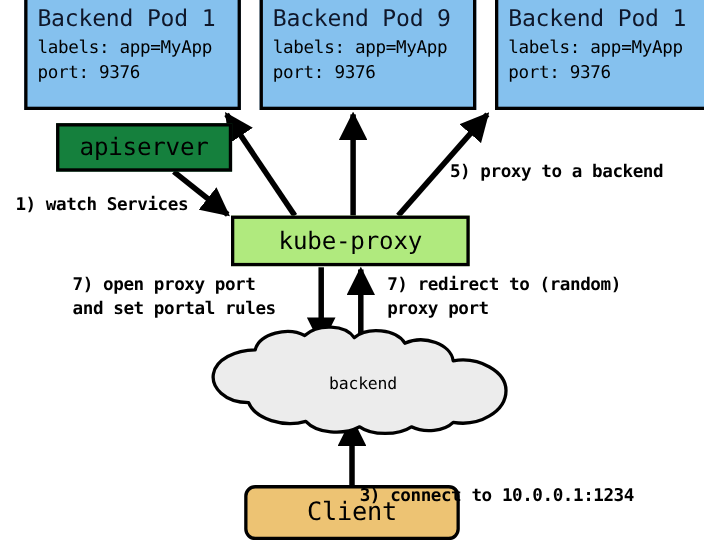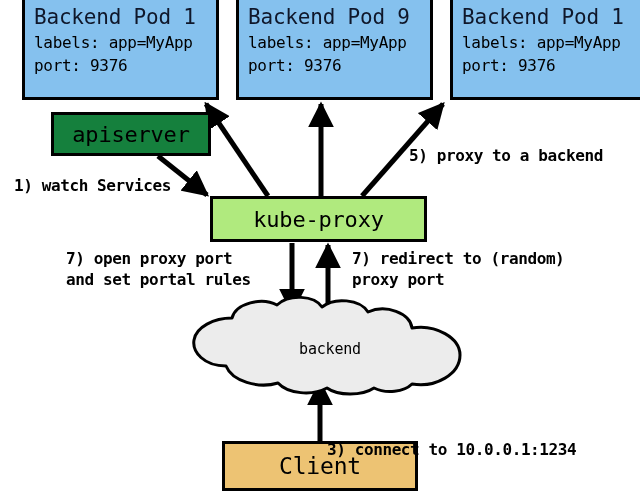--- a/index.html
+++ b/index.html
@@ -69,20 +69,21 @@
   .kubeproxy-label {
     font-size: 22px;
     color: #000;
     letter-spacing: -0.2px;
   }
   .client {
     background: #edc373;
     display: flex;
     align-items: center;
     justify-content: center;
+    border-radius: 10px;
   }
   .client-label {
     font-size: 23px;
     color: #000;
     letter-spacing: -0.2px;
   }
 
   .cloud-label {
     position: absolute;
     z-index: 3;

